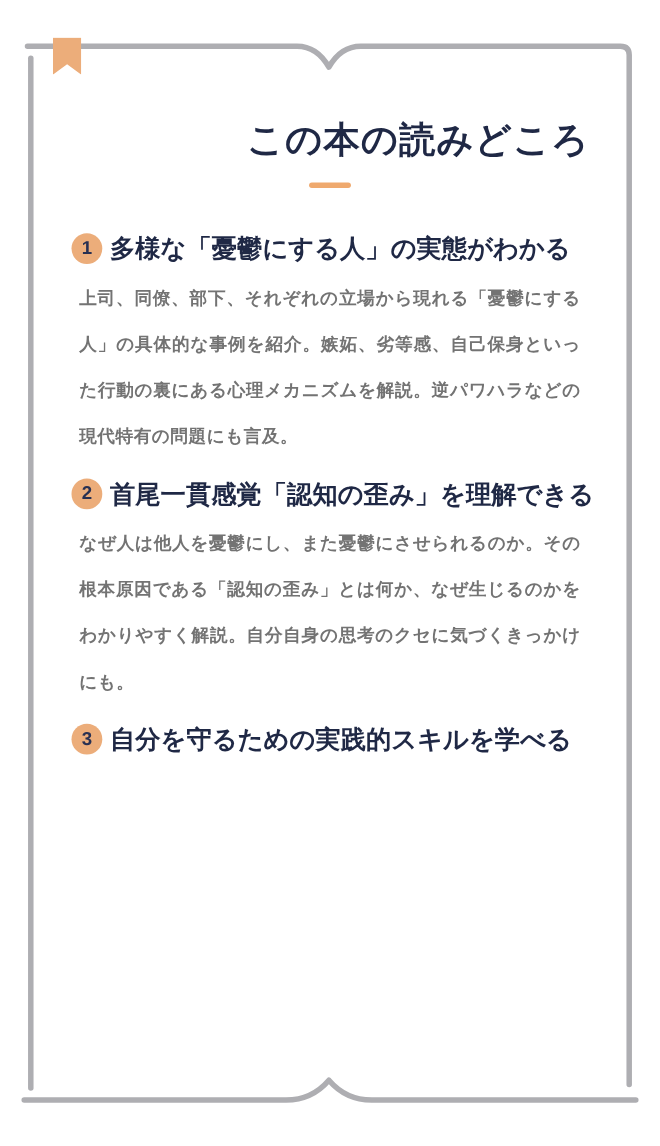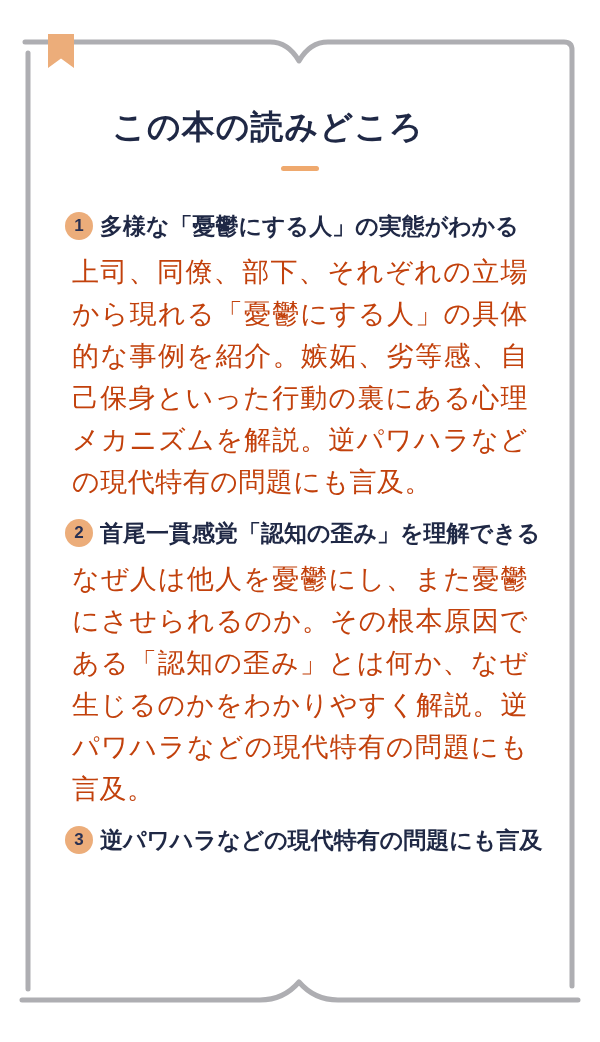--- a/index.html
+++ b/index.html
@@ -35,21 +35,21 @@
     left: 48px; top: 34px;
     width: 26px; height: 34px;
     background: var(--accent);
     clip-path: polygon(0 0, 100% 0, 100% 100%, 50% 72%, 0 100%);
   }
   .page-title {
     position: absolute;
     top: 107px;
     left: 0;
     width: 536px;
-    text-align: center;
+    text-align: right;
     font-size: 33px;
     line-height: 40px;
     font-weight: 700;
     letter-spacing: 1px;
     color: #1F2845;
   }
   .title-divider {
     position: absolute;
     top: 166px;
     left: 281px;
@@ -85,24 +85,24 @@
     text-align: center;
   }
   .sec-title {
     font-size: 23px;
     line-height: 30px;
     font-weight: 700;
     color: #1F2845;
     white-space: nowrap;
   }
   .sec-body {
-    font-size: 27px;
+    font-size: 16px;
     line-height: 42px;
-    font-weight: 400;
-    color: #c2410c;
+    font-weight: 700;
+    color: #737373;
     text-align: justify;
     letter-spacing: 0.5px;
   }
 </style>
 </head>
 <body>
 
 <svg class="frame-svg" viewBox="0 0 600 1042" xmlns="http://www.w3.org/2000/svg">
 
   <path class="frame-stroke" d="M 25 42 L 270 42 C 281 42 291 47 299 61 C 307 47 317 42 328 42 L 564 42 Q 572 42 572 50 L 572 986"></path>
@@ -125,23 +125,23 @@
       <h2 class="sec-title">多様な「憂鬱にする人」の実態がわかる</h2>
     </div>
     <p class="sec-body">上司、同僚、部下、それぞれの立場から現れる「憂鬱にする人」の具体的な事例を紹介。嫉妬、劣等感、自己保身といった行動の裏にある心理メカニズムを解説。逆パワハラなどの現代特有の問題にも言及。</p>
   </section>
 
   <section class="sec">
     <div class="sec-head">
       <span class="num">2</span>
       <h2 class="sec-title">首尾一貫感覚「認知の歪み」を理解できる</h2>
     </div>
-    <p class="sec-body">なぜ人は他人を憂鬱にし、また憂鬱にさせられるのか。その根本原因である「認知の歪み」とは何か、なぜ生じるのかをわかりやすく解説。逆パワハラなどの現代特有の問題にも言及。</p>
+    <p class="sec-body">なぜ人は他人を憂鬱にし、また憂鬱にさせられるのか。その根本原因である「認知の歪み」とは何か、なぜ生じるのかをわかりやすく解説。自分自身の思考のクセに気づくきっかけにも。</p>
   </section>
 
   <section class="sec">
     <div class="sec-head">
       <span class="num">3</span>
-      <h2 class="sec-title">逆パワハラなどの現代特有の問題にも言及</h2>
+      <h2 class="sec-title">自分を守るための実践的スキルを学べる</h2>
     </div>
   </section>
 
 </main>
 
 </body></html>

